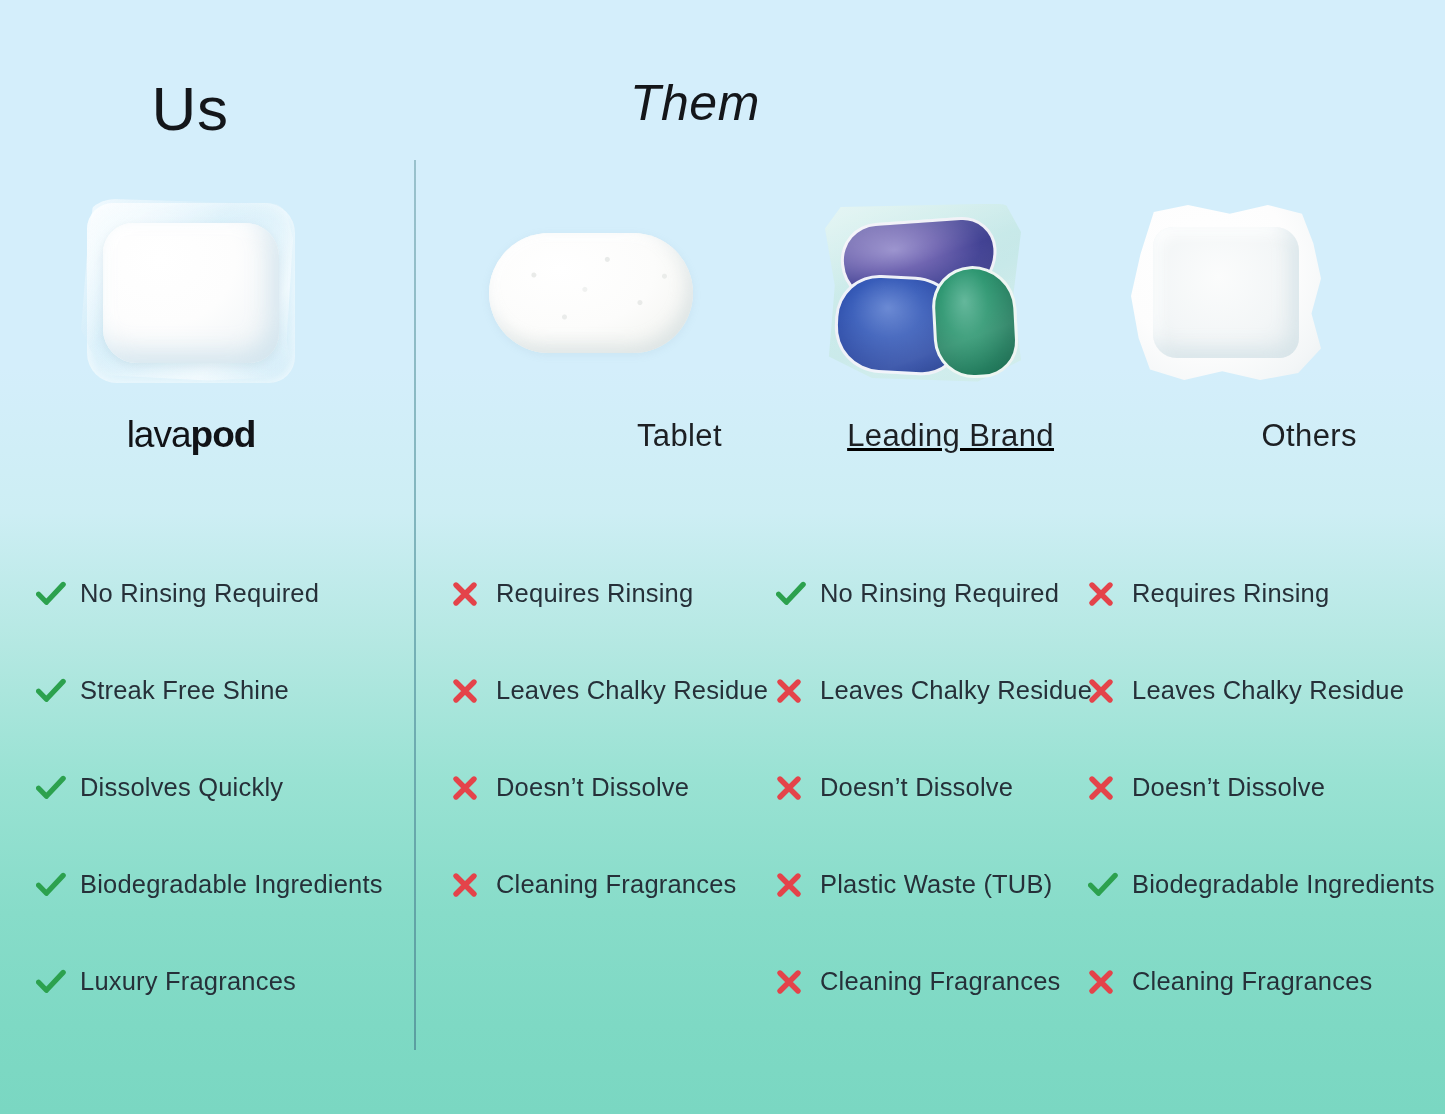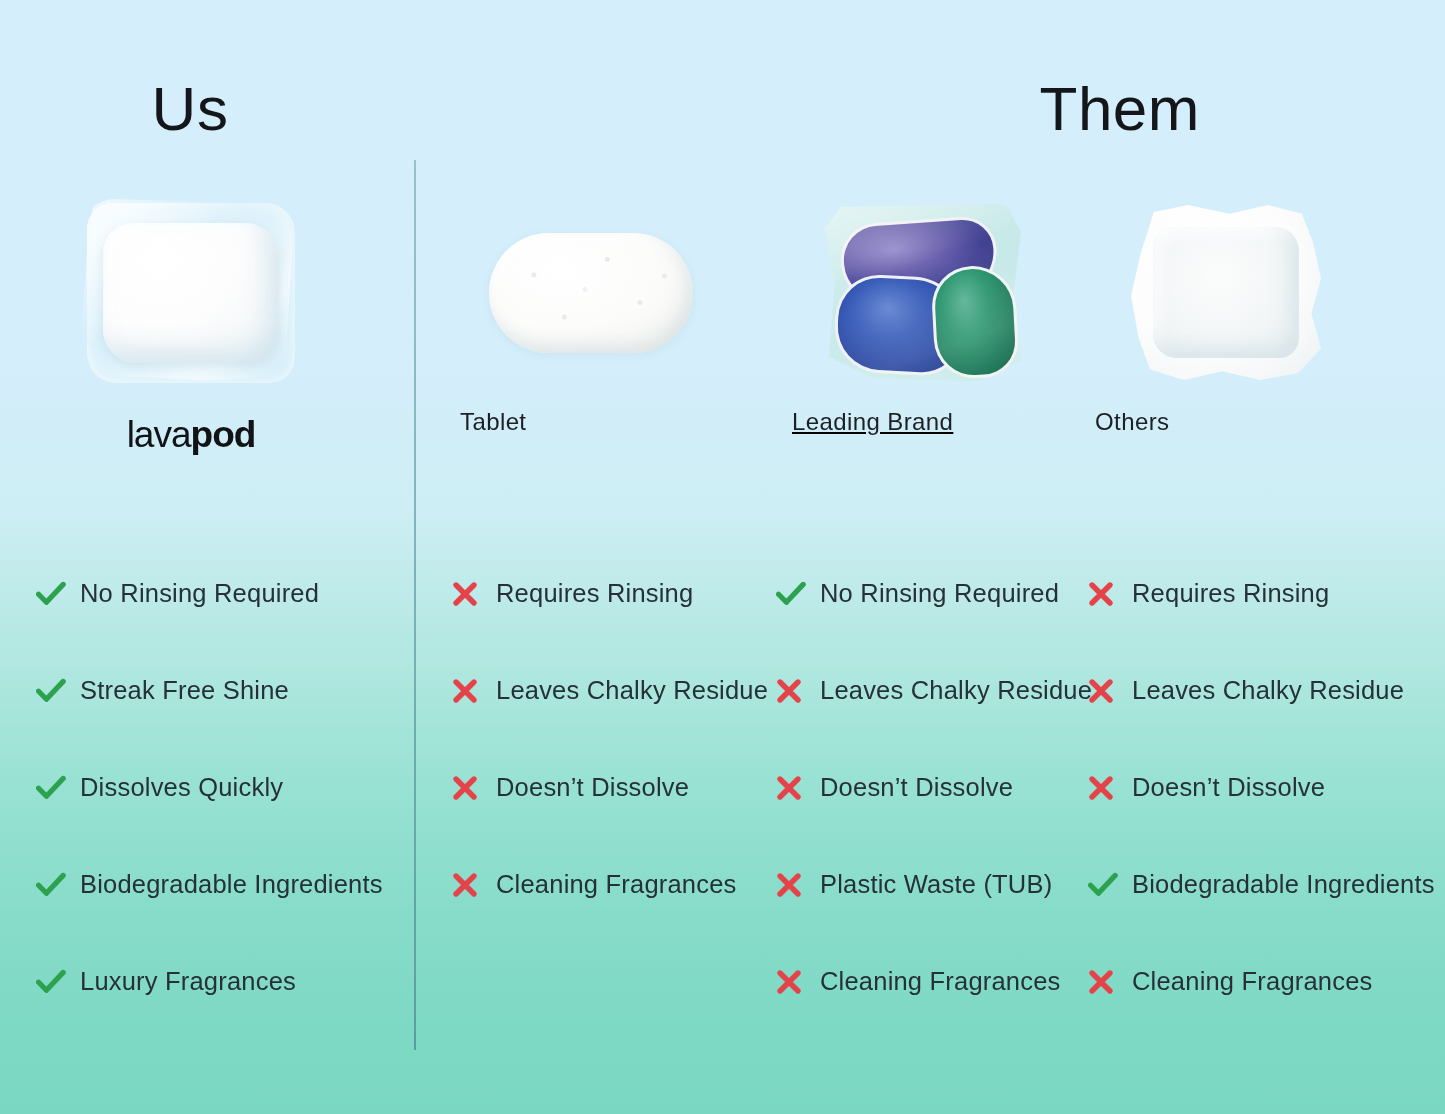--- a/index.html
+++ b/index.html
@@ -44,23 +44,24 @@
     top: 78px;
     width: 380px;
     text-align: center;
     font-size: 62px;
     line-height: 1;
   }
   #header-them {
     left: 630px;
     top: 78px;
     width: 570px;
-    text-align: right;
-    font-size: 62px;
+    text-align: left;
+    font-size: 50px;
     line-height: 1;
+    font-style: italic;
   }
 
   
   #divider {
     position: absolute;
     left: 414px;
     top: 160px;
     width: 2px;
     height: 890px;
     background: linear-gradient(to bottom, #8fb9c4 0%, #6aa6ae 55%, #55949a 100%);
@@ -74,23 +75,23 @@
     height: 310px;
   }
   .product-art {
     position: relative;
     height: 215px;
     display: flex;
     align-items: center;
     justify-content: center;
   }
   .product-label {
-    margin-top: 8px;
-    text-align: left;
-    font-size: 24px;
+    margin-top: 18px;
+    text-align: right;
+    font-size: 31px;
     color: #1d2024;
     font-weight: 400;
     letter-spacing: 0.4px;
     white-space: nowrap;
   }
 
   
   .wordmark {
     margin-top: 16px;
     text-align: center;

